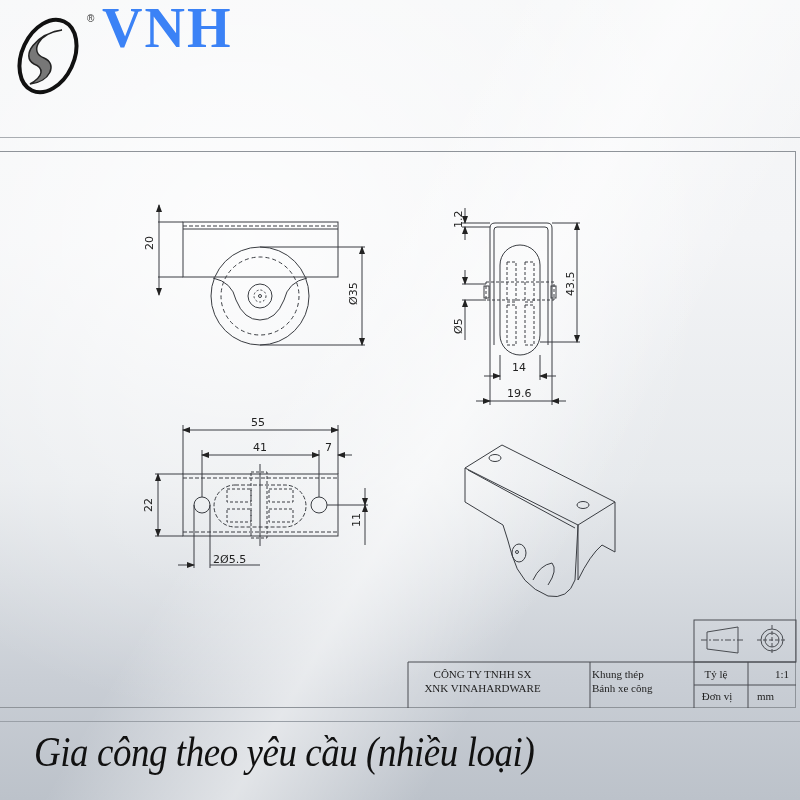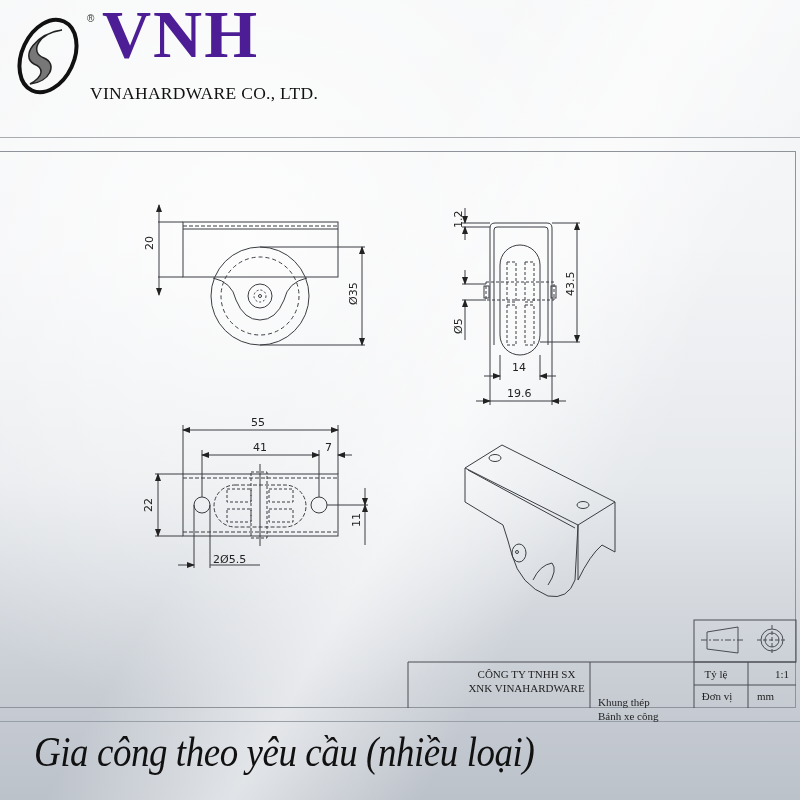--- a/index.html
+++ b/index.html
@@ -5,21 +5,21 @@
   html,body{margin:0;padding:0;}
   body{width:800px;height:800px;overflow:hidden;position:relative;
     background:linear-gradient(180deg,#f6f7f8 0%,#f3f4f6 30%,#e6e9ec 60%,#c9ced5 85%,#bcc2ca 100%);
     font-family:"Liberation Sans",sans-serif;}
   .sheen{position:absolute;inset:0;pointer-events:none;
     background:
       linear-gradient(120deg,rgba(255,255,255,0) 40%,rgba(255,255,255,0.55) 55%,rgba(255,255,255,0) 70%),
       radial-gradient(ellipse at 30% 30%,rgba(255,255,255,0.8),rgba(255,255,255,0) 60%);}
   .logo{position:absolute;left:10px;top:8px;width:300px;height:100px;}
   .logo-text{position:absolute;left:92px;top:-8px;font-family:"Liberation Serif",serif;font-weight:bold;
-    font-size:68px;letter-spacing:2px;color:#4c1d95;line-height:1;}
+    font-size:56px;letter-spacing:2px;color:#3b82f6;line-height:1;}
   .logo-sub{position:absolute;left:80px;top:75px;font-family:"Liberation Serif",serif;font-size:17.5px;color:#111;letter-spacing:0.3px;white-space:nowrap;}
   .logo-reg{position:absolute;left:77px;top:5px;font-size:10px;color:#333;}
   .rule{position:absolute;left:0;right:0;height:1px;background:#a9adb2;}
   .frame{position:absolute;left:-2px;top:151px;width:798px;height:557px;border:1.5px solid #8f949a;box-sizing:border-box;}
   svg.draw{position:absolute;left:0;top:0;}
   .dim{font-family:"DejaVu Sans",sans-serif;font-size:11px;fill:#222;}
   .tb{position:absolute;font-family:"Liberation Serif",serif;font-size:11px;color:#222;text-align:center;line-height:14px;}
   .caption{position:absolute;left:34px;top:728px;font-family:"Liberation Serif",serif;font-style:italic;
     font-size:42px;color:#111;white-space:nowrap;letter-spacing:-0.5px;transform:scaleX(0.88);transform-origin:left top;}
 </style>
@@ -28,21 +28,20 @@
 
 <div class="sheen"></div>
 
 <div class="logo">
   <svg width="80" height="90" viewBox="0 0 80 90" style="position:absolute;left:0;top:4px">
     <ellipse cx="38" cy="44" rx="26" ry="38" transform="rotate(25 38 44)" fill="none" stroke="#111" stroke-width="4"></ellipse>
     <path d="M52 18 C30 20 18 40 34 46 C48 52 40 70 20 72 C34 64 34 56 24 52 C10 44 26 22 52 18Z" fill="#777" stroke="#222" stroke-width="1.5"></path>
   </svg>
   <span class="logo-reg">®</span>
   <span class="logo-text">VNH</span>
-  <span class="logo-sub">VINAHARDWARE CO., LTD.</span>
 </div>
 
 <div class="rule" style="top:137px"></div>
 <div class="frame"></div>
 <div class="rule" style="top:721px;background:#9aa0a7"></div>
 
 <svg class="draw" width="800" height="800" viewBox="0 0 800 800" stroke="#3a3d42" fill="none" stroke-width="1">
   <defs>
     <marker id="ar" markerWidth="8" markerHeight="6" refX="7" refY="3" orient="auto-start-reverse">
       <path d="M0,0 L8,3 L0,6Z" fill="#222" stroke="none"></path>
@@ -171,25 +170,25 @@
     <line x1="772" y1="625" x2="772" y2="655" stroke-dasharray="4 2"></line>
     <line x1="408" y1="662" x2="796" y2="662"></line>
     <line x1="408" y1="662" x2="408" y2="708"></line>
     <line x1="590" y1="662" x2="590" y2="708"></line>
     <line x1="694" y1="662" x2="694" y2="708"></line>
     <line x1="748" y1="662" x2="748" y2="708"></line>
     <line x1="694" y1="685" x2="796" y2="685"></line>
   </g>
 </svg>
 
-<div class="tb" style="left:410px;top:667px;width:145px;padding-left:44px;">
+<div class="tb" style="left:410px;top:667px;width:145px;">
   <div>CÔNG TY TNHH SX</div>
   <div>XNK VINAHARDWARE</div>
 </div>
-<div class="tb" style="left:592px;top:667px;width:100px;text-align:left;padding-left:6px;box-sizing:border-box;margin-top:28px;">
+<div class="tb" style="left:592px;top:667px;width:100px;text-align:left;box-sizing:border-box;">
   <div>Khung thép</div>
   <div>Bánh xe công</div>
 </div>
 <div class="tb" style="left:694px;top:667px;width:44px;">Tỷ lệ</div>
 <div class="tb" style="left:748px;top:667px;width:68px;">1:1</div>
 <div class="tb" style="left:694px;top:689px;width:46px;">Đơn vị</div>
 <div class="tb" style="left:748px;top:689px;width:35px;">mm</div>
 
 <div class="caption">Gia công theo yêu cầu (nhiều loại)</div>
 

